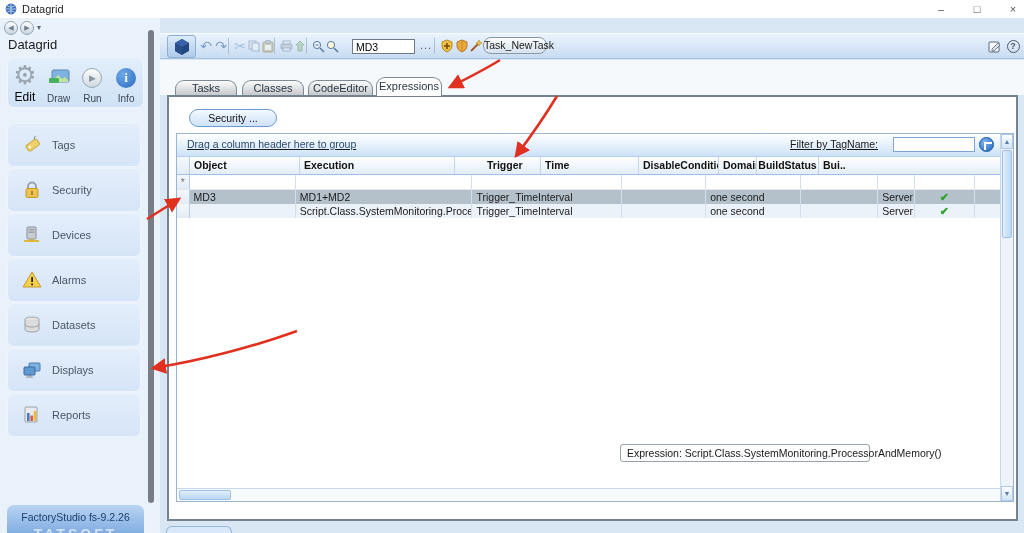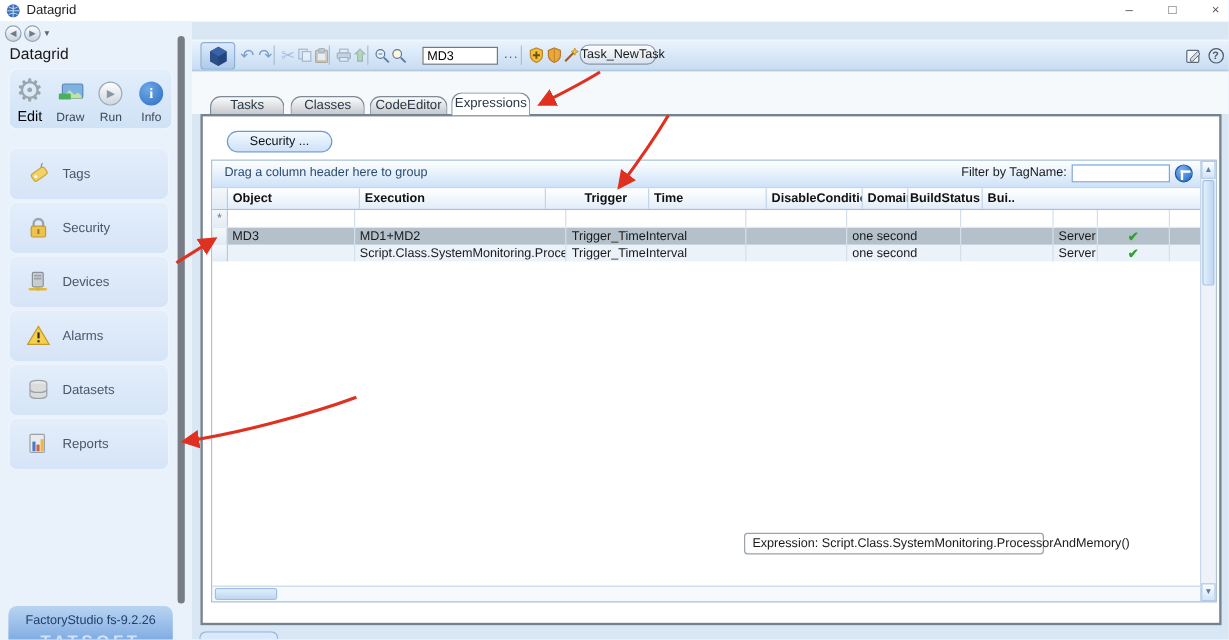--- a/index.html
+++ b/index.html
@@ -92,24 +92,24 @@
            border:2px solid #75828f; z-index:5; }
   .compile-btn { left:189px; top:109px; width:88px; height:18px; border-radius:9px;
                  border:1px solid #6d9bd1; background:linear-gradient(#f3f9ff,#cfe2f8);
                  font-size:10.5px; text-align:center; line-height:16px; color:#111; z-index:6; }
 
   .gridwrap { left:176px; top:133px; width:838px; height:369px; border:1px solid #9ab4d4;
               z-index:6; background:#fff; display:flex; }
   .gcontent { width:823px; display:flex; flex-direction:column; }
   .groupbar { height:23px; background:linear-gradient(#feffff,#cde2f8);
               border-bottom:1px solid #b6cfec; display:flex; align-items:center;
-              padding:0 6px 2px 10px; }
+              padding:0 6px 2px 10px;text-decoration:underline; }
   .group-hint { color:#2b4a6f; font-size:10.5px; flex:0 0 auto; }
   .groupbar .spacer { flex:1; }
-  .filter-label { font-size:10.5px; color:#1a1a1a; margin-right:4px; }
+  .filter-label { font-size:10.5px; color:#1a1a1a; margin-right:15px; }
   .filter-input { width:82px; height:15px; border:1px solid #7da7d9; font-size:10.5px;
                   margin-right:4px; }
   .sphere-icon { width:15px; height:15px; border-radius:50%;
                  background:radial-gradient(circle at 35% 30%, #7db4f0, #1f66c0);
                  border:1px solid #1a56a6; position:relative; }
   .sphere-icon::after { content:""; position:absolute; left:4px; top:4px; width:6px;
                  height:6px; border-left:2px solid #fff; border-top:2px solid #fff; }
 
   .hdr-row { height:18px; display:flex; background:linear-gradient(#ffffff,#e2edf9);
              border-bottom:1px solid #9ec1e8;font-weight:bold; }
@@ -241,20 +241,29 @@
     <div class="side-item">
       <svg width="20" height="20" viewBox="0 0 20 20">
           <ellipse cx="10" cy="4.5" rx="7" ry="2.5" fill="#e9e9e9" stroke="#9aa2a8"></ellipse>
           <path d="M3 4.5v10c0 1.4 3.1 2.5 7 2.5s7-1.1 7-2.5v-10" fill="#dcdcdc" stroke="#9aa2a8"></path>
           <path d="M3 9.5c0 1.4 3.1 2.5 7 2.5s7-1.1 7-2.5" fill="none" stroke="#9aa2a8"></path>
         </svg>
       <span class="label">Datasets</span>
     </div>
     <div class="side-item">
       <svg width="20" height="20" viewBox="0 0 20 20">
+          <rect x="7" y="3" width="11" height="8" rx="1" fill="#7fb2e0" stroke="#4a7aaa"></rect>
+          <rect x="2" y="7" width="11" height="8" rx="1" fill="#5d98d2" stroke="#3a6a9a"></rect>
+          <rect x="5" y="15" width="5" height="1.5" fill="#8a9298"></rect>
+          <rect x="4" y="16.5" width="7" height="1.5" fill="#b0b8be"></rect>
+        </svg>
+      <span class="label">Displays</span>
+    </div>
+    <div class="side-item">
+      <svg width="20" height="20" viewBox="0 0 20 20">
           <rect x="3" y="2" width="12" height="15" rx="1" fill="#e8ecf0" stroke="#9aa2a8"></rect>
           <rect x="5" y="8" width="2.6" height="8" fill="#4a7ac0"></rect>
           <rect x="8.4" y="10.5" width="2.6" height="5.5" fill="#d85a4a"></rect>
           <rect x="11.8" y="6" width="2.6" height="10" fill="#e8b93c"></rect>
         </svg>
       <span class="label">Reports</span>
     </div>
   </div>
 
   <div class="abs side-footer">

